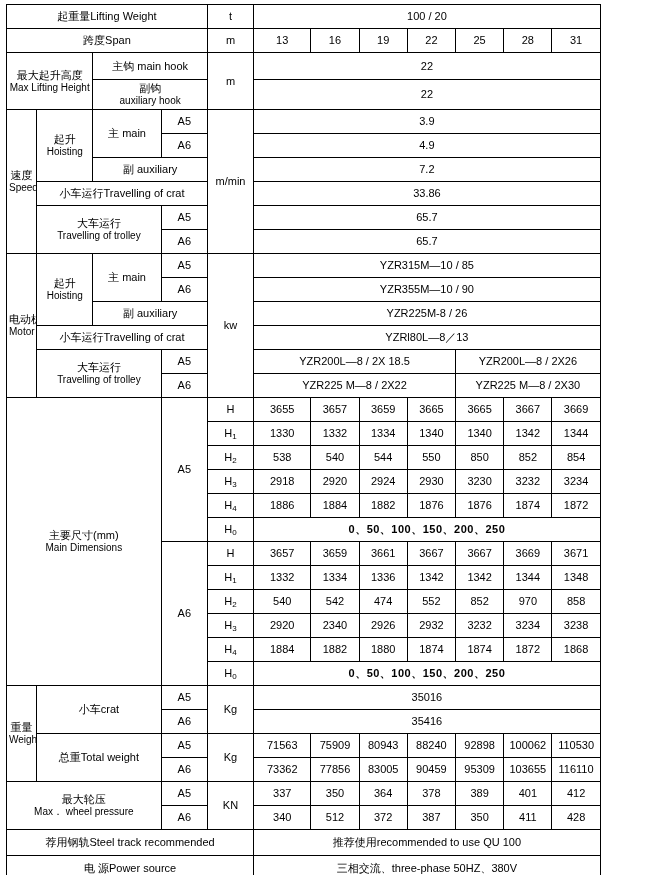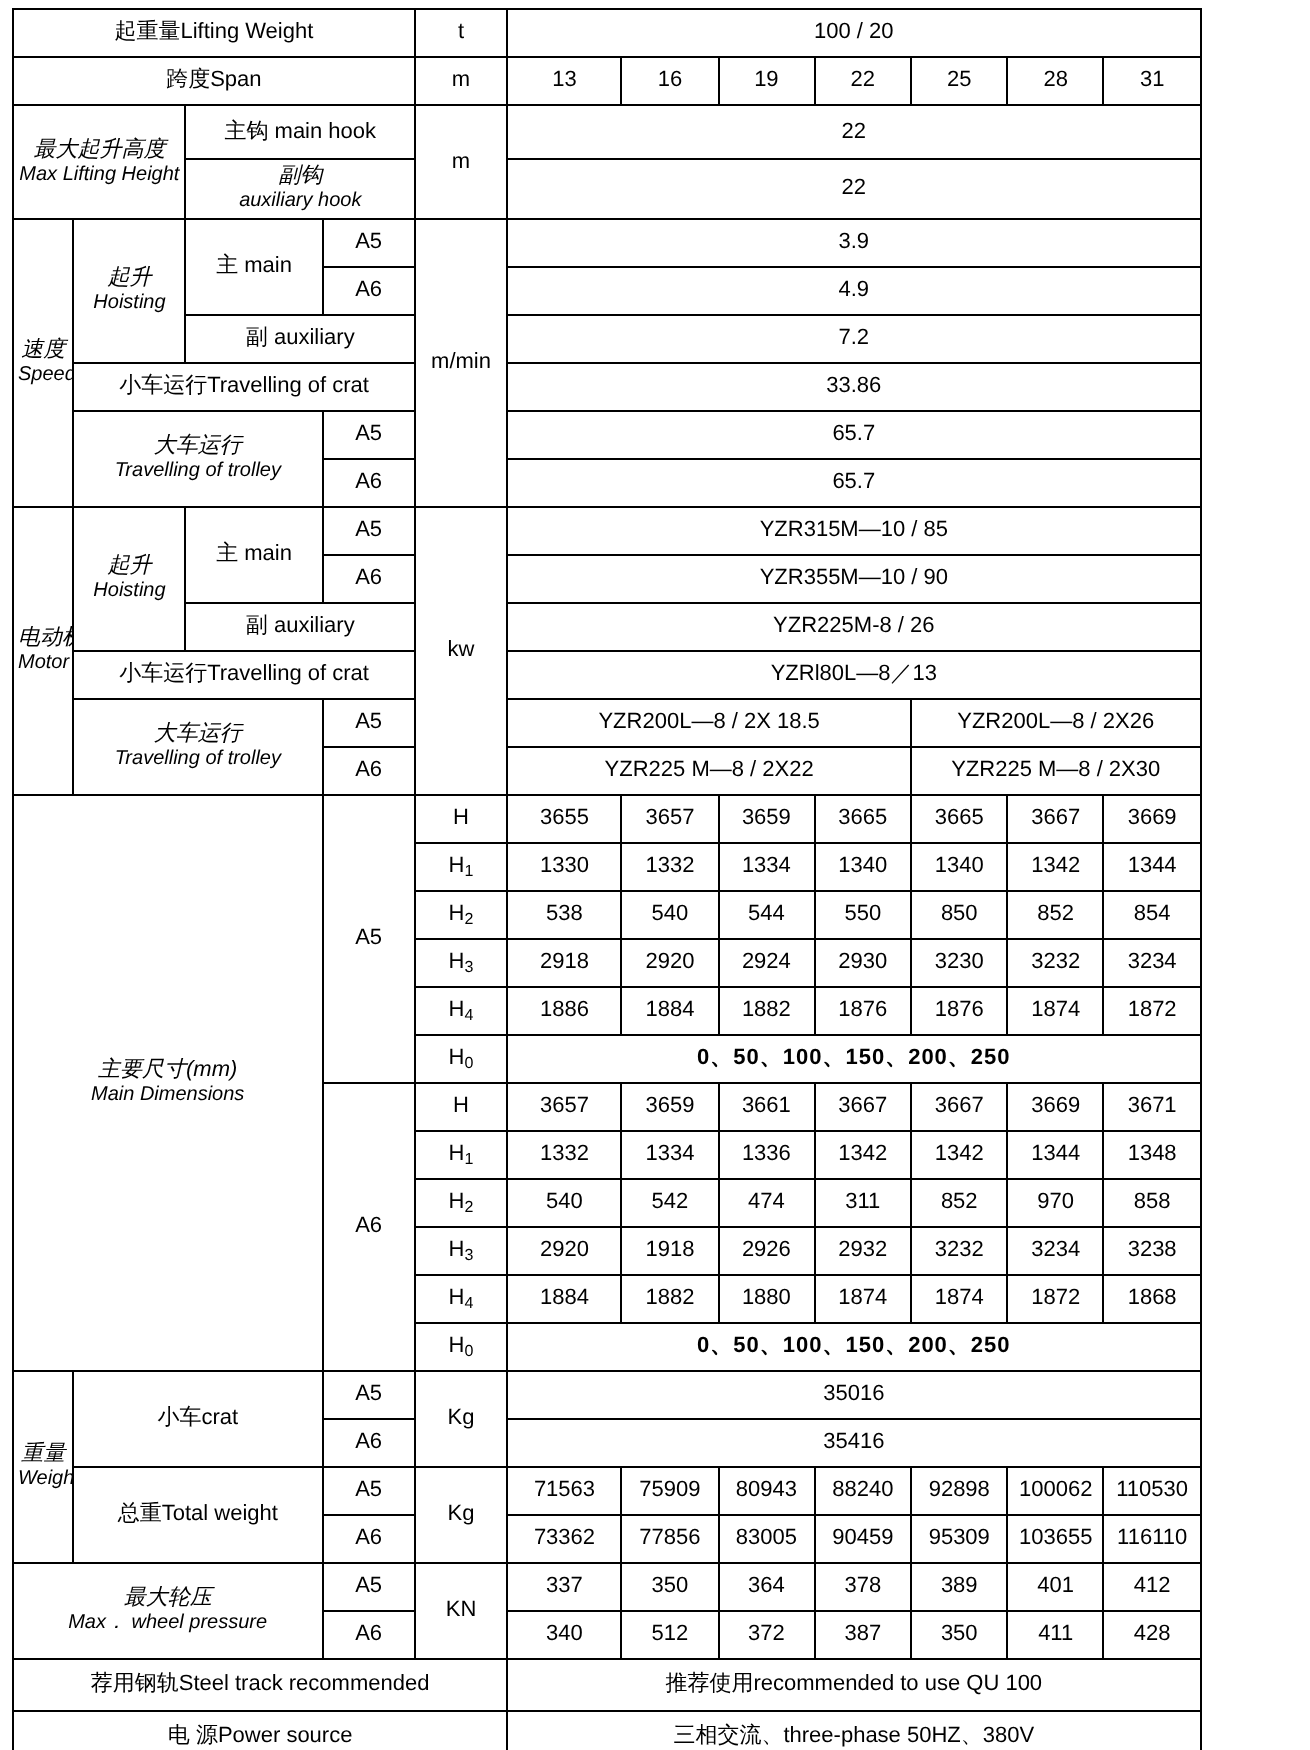--- a/index.html
+++ b/index.html
@@ -26,21 +26,21 @@
     font-size:11px;
     line-height:1.15;
     padding:1px 2px;
     height:21px;
     overflow:hidden;
     white-space:nowrap;
   }
   td.lbl{font-size:11px;}
   td.sub{font-size:10.5px;}
   td.vtitle{font-size:12px;font-weight:normal;margin-left:20px;}
-  .two{line-height:1.15;font-style:italic;}
+  .two{line-height:1.15;}
   .cn{display:block;}
   .en{display:block;font-size:10px;}
   td.num{font-size:11px;}
   td.unit{font-size:11px;}
   sub{font-size:8px;vertical-align:baseline;position:relative;top:2px;}
   td.h0row{font-size:11px;letter-spacing:0.5px;font-weight:bold;}
 </style>
 </head>
 <body>
 
@@ -271,29 +271,29 @@
     <td class="num">1342</td>
     <td class="num">1342</td>
     <td class="num">1344</td>
     <td class="num">1348</td>
   </tr>
   <tr>
     <td class="sub">H<sub>2</sub></td>
     <td class="num">540</td>
     <td class="num">542</td>
     <td class="num">474</td>
-    <td class="num">311</td>
+    <td class="num">552</td>
     <td class="num">852</td>
     <td class="num">970</td>
     <td class="num">858</td>
   </tr>
   <tr>
     <td class="sub">H<sub>3</sub></td>
     <td class="num">2920</td>
-    <td class="num">1918</td>
+    <td class="num">2340</td>
     <td class="num">2926</td>
     <td class="num">2932</td>
     <td class="num">3232</td>
     <td class="num">3234</td>
     <td class="num">3238</td>
   </tr>
   <tr>
     <td class="sub">H<sub>4</sub></td>
     <td class="num">1884</td>
     <td class="num">1882</td>

